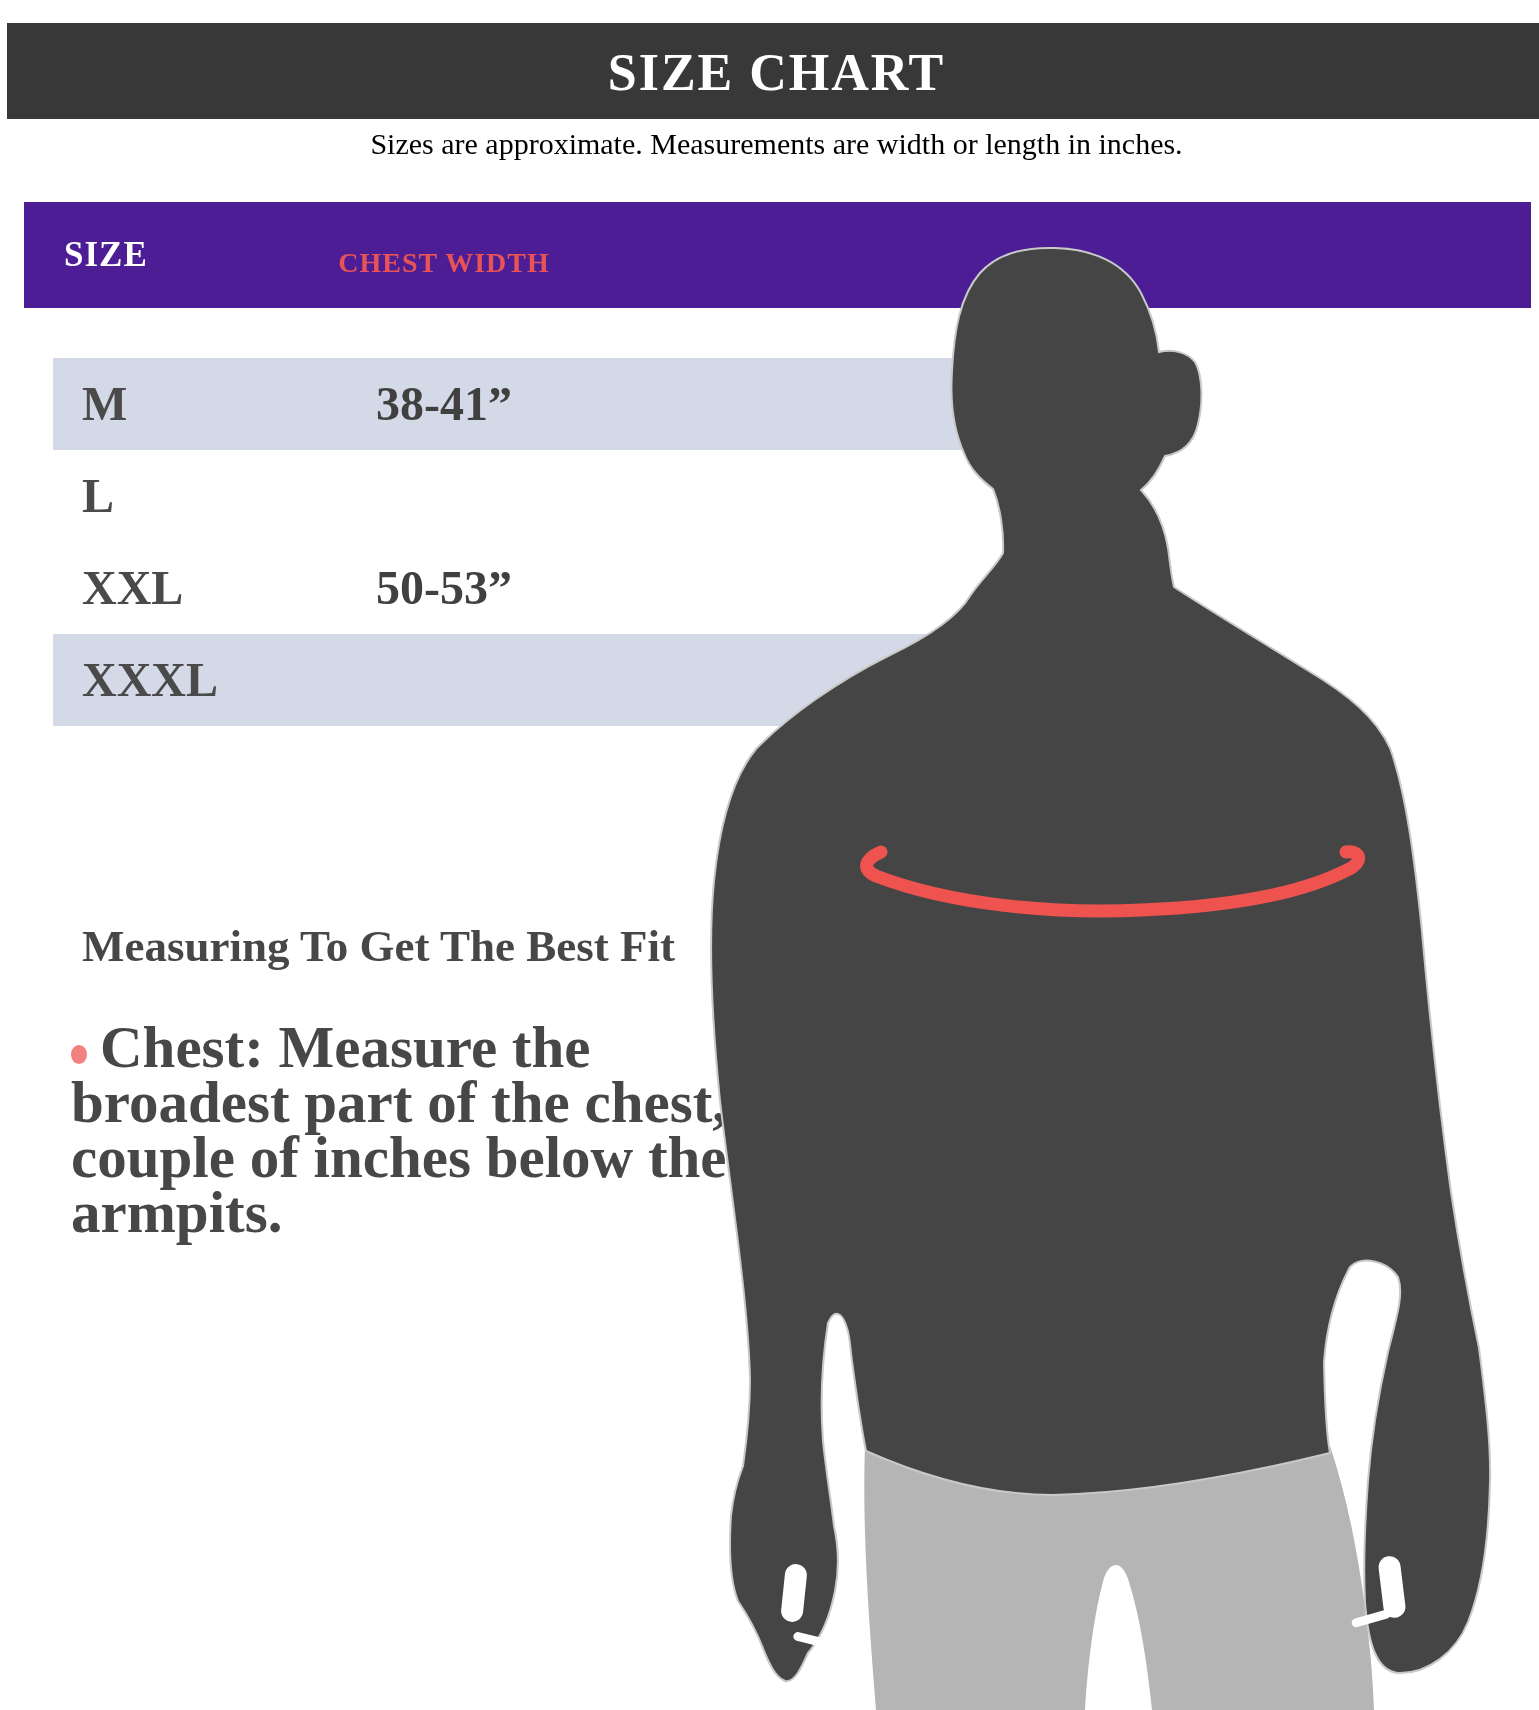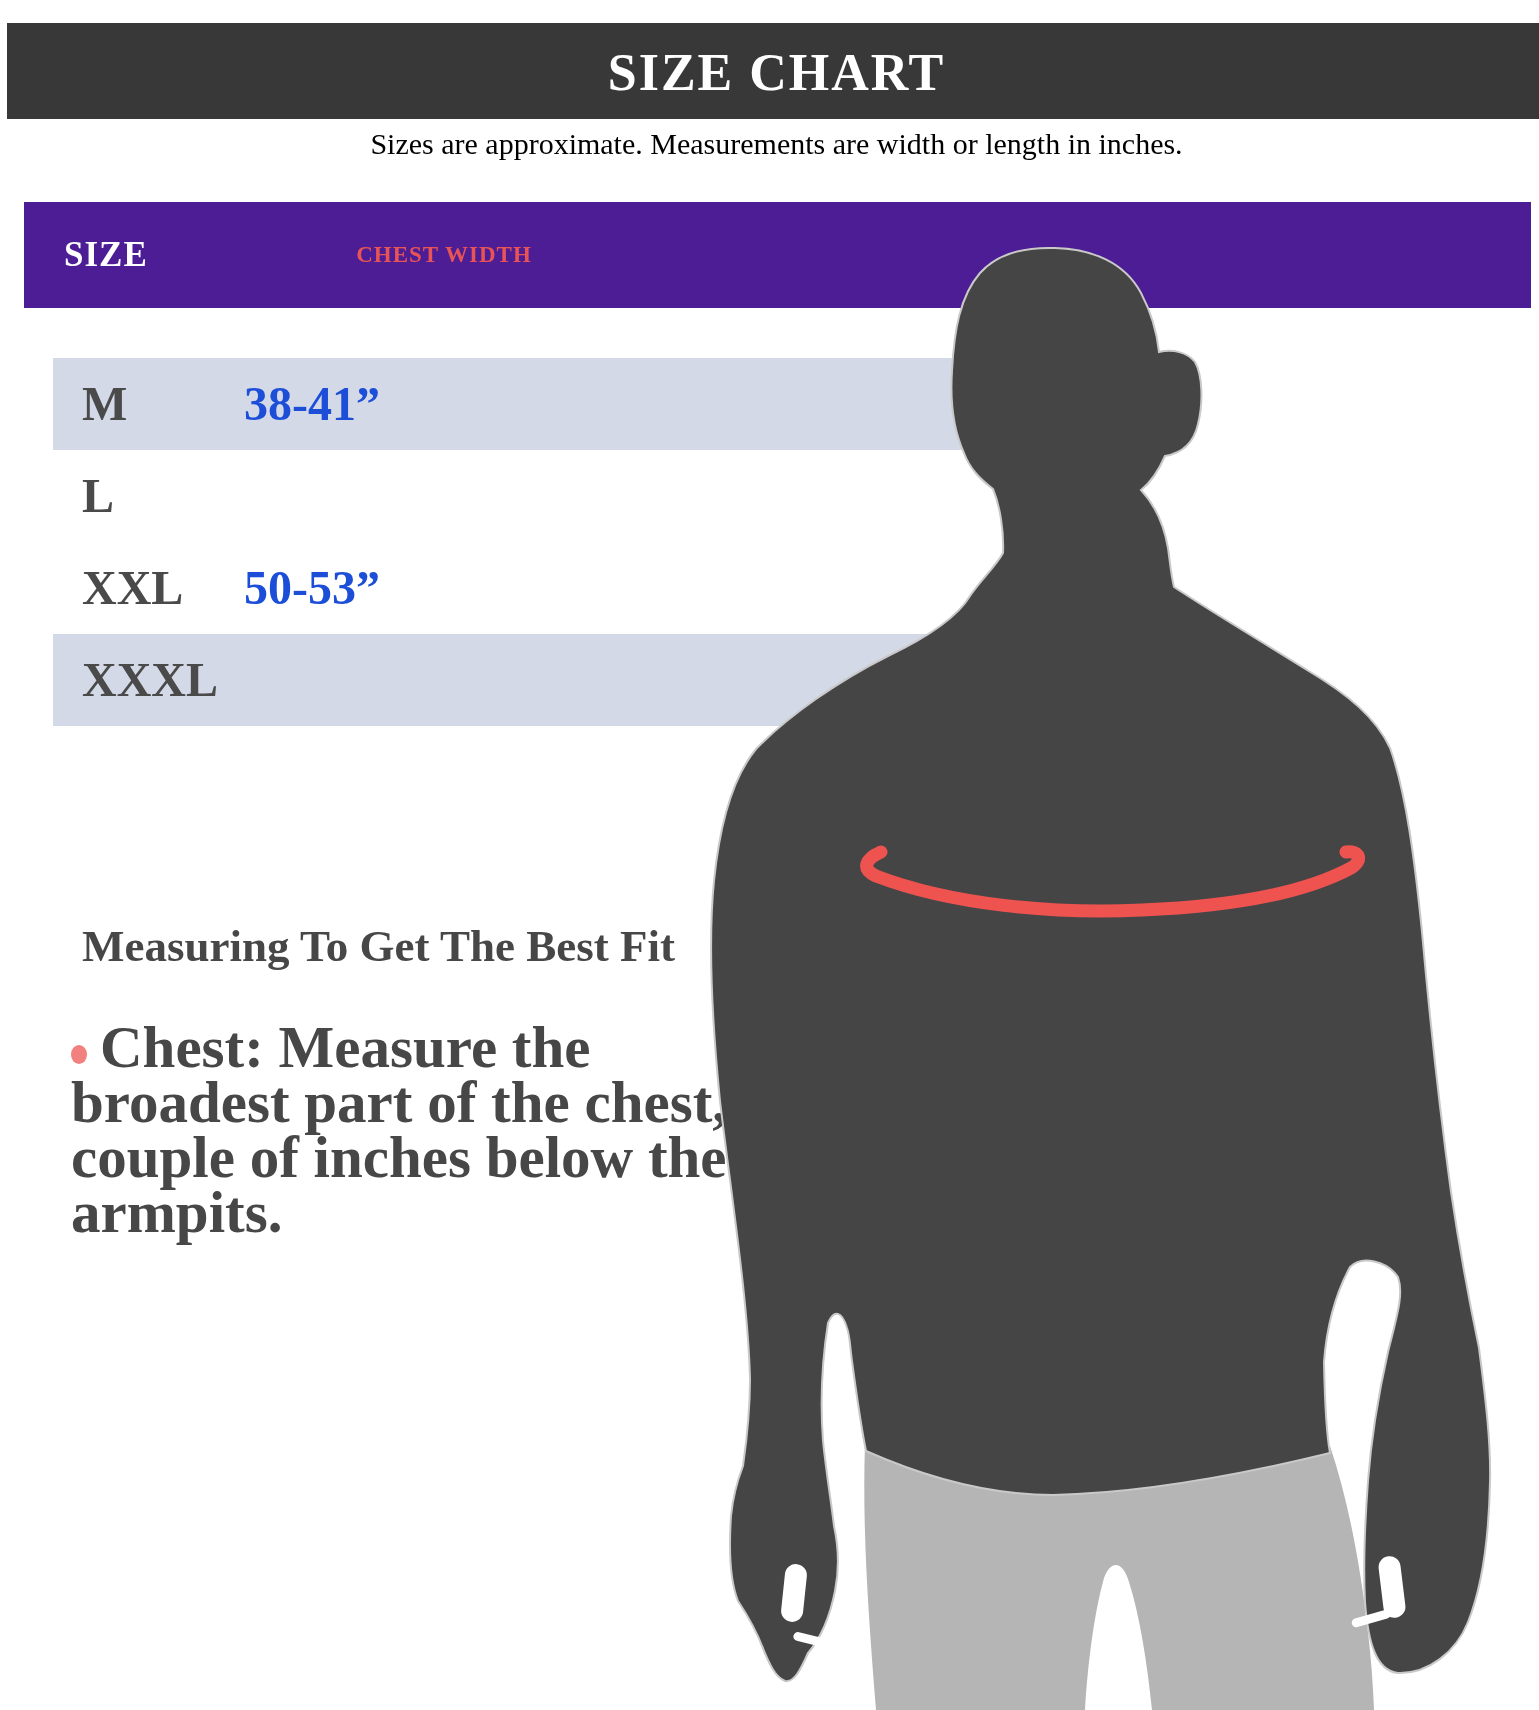--- a/index.html
+++ b/index.html
@@ -22,35 +22,35 @@
   }
   
   .thead-bar{
     position:absolute;left:17px;top:202px;width:1507px;height:106px;background:#4c1d95;
   }
   .thead-bar .col-size{
     position:absolute;left:40px;top:0;line-height:106px;
     color:#ffffff;font-size:35px;font-weight:bold;letter-spacing:1px;
   }
   .thead-bar .col-chest{
-    position:absolute;left:220px;top:0;width:400px;text-align:center;line-height:106px;
-    color:#e85356;font-size:23px;font-weight:bold;letter-spacing:1px;
+    position:absolute;left:220px;top:8px;width:400px;text-align:center;line-height:106px;
+    color:#e85356;font-size:28px;font-weight:bold;letter-spacing:1px;
   }
   .rows{
     position:absolute;left:46px;top:358px;width:1014px;
   }
   .row{position:relative;width:100%;height:92px;}
   .row.alt{background:#d3d9e7;}
   .row .size-label{
     position:absolute;left:29px;top:0;line-height:92px;
     font-size:48px;font-weight:bold;color:#4a4a4a;
   }
   .row .size-value{
-    position:absolute;left:191px;top:0;width:400px;line-height:92px;
-    font-size:48px;font-weight:bold;color:#1d4ed8;
+    position:absolute;left:191px;top:0;width:400px;text-align:center;line-height:92px;
+    font-size:48px;font-weight:bold;color:#404040;
   }
   
   .guide-heading{
     position:absolute;left:75px;top:920px;
     font-size:45px;font-weight:bold;color:#474747;white-space:nowrap;
   }
   .guide-bullet{
     position:absolute;left:64px;top:1020px;width:705px;
     font-size:59px;font-weight:bold;color:#474747;line-height:55px;
   }

